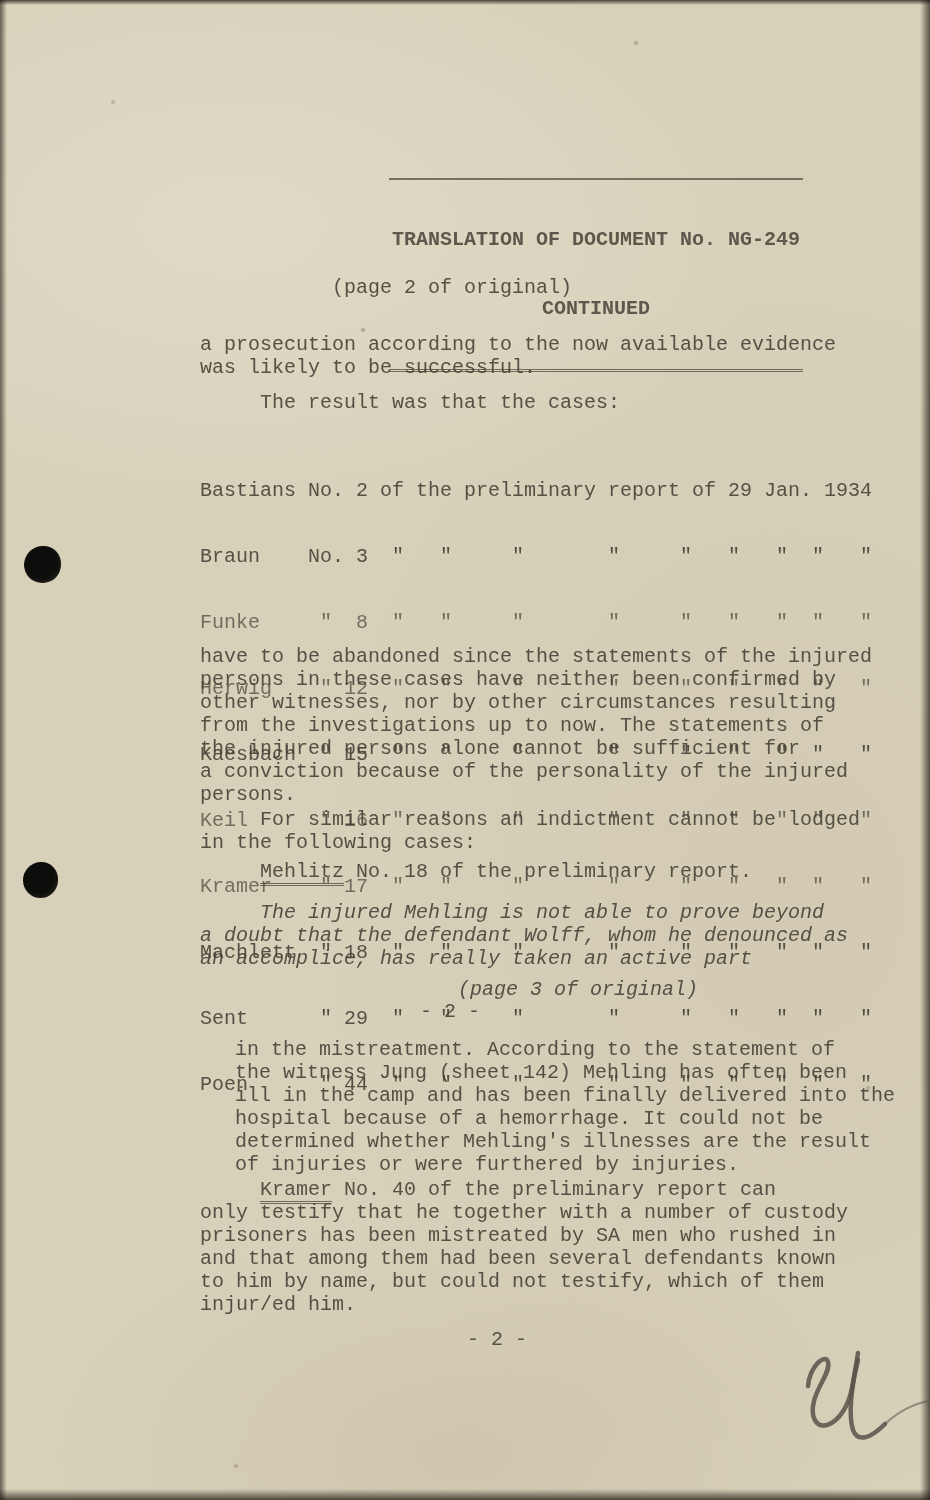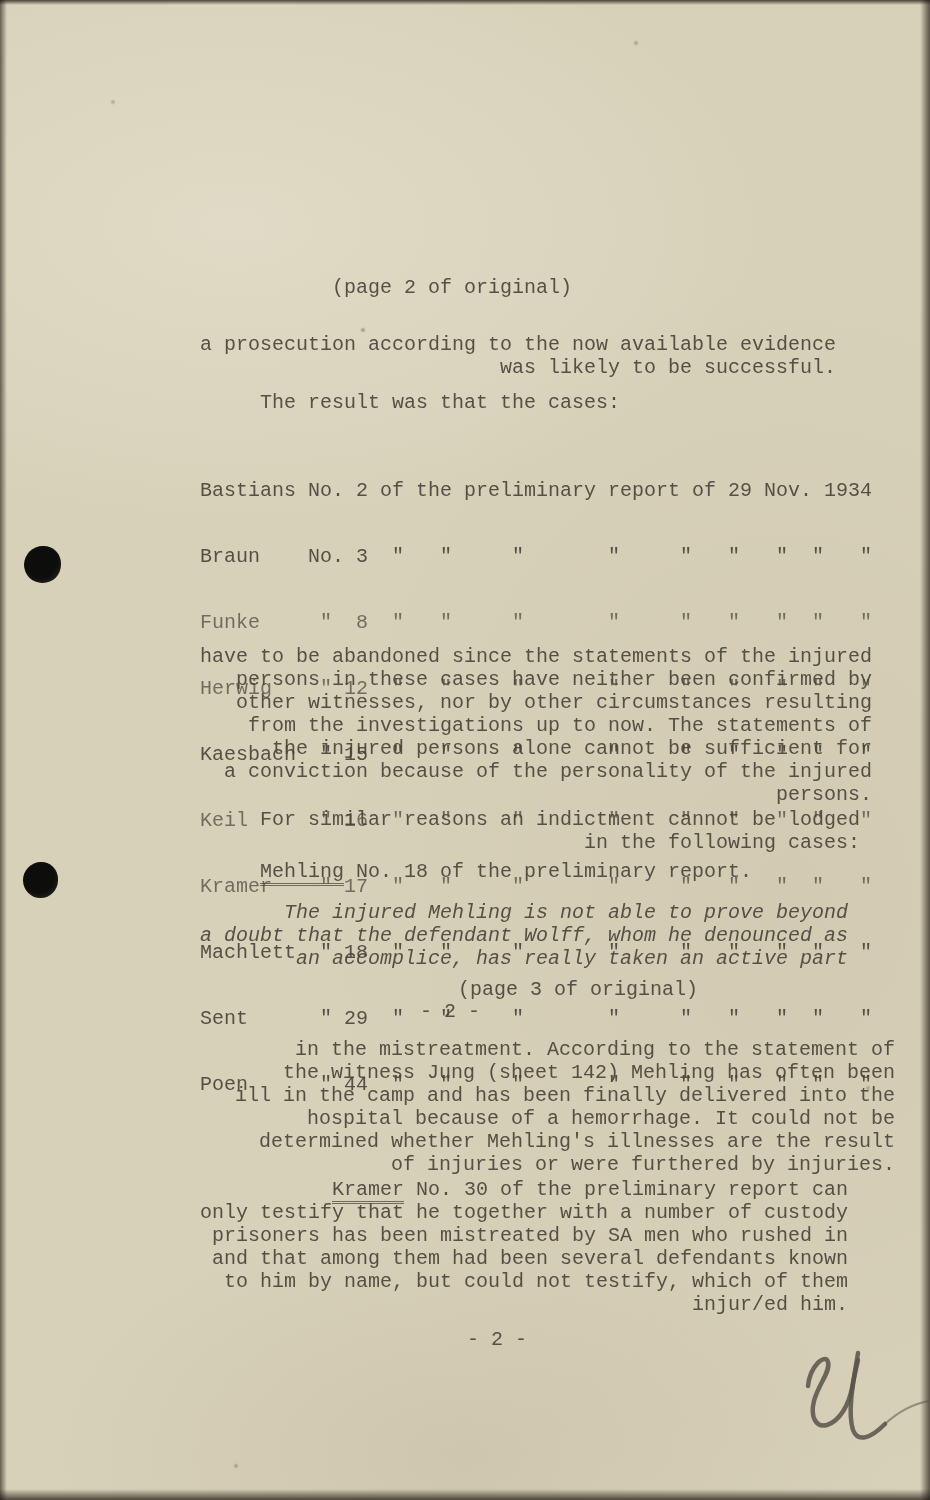--- a/index.html
+++ b/index.html
@@ -22,21 +22,20 @@
   }
 
   
   .tw {
     position:absolute;
     white-space:pre;
     font-size:20px; line-height:23px;
     color:#474338;
     filter:blur(.3px);
     opacity:.90;
-    text-align:right;
   }
   .faded { opacity:.78; }
 
   .header {
     left:389px; top:178px; width:414px;
     text-align:center; font-weight:bold;
     border-top:2px solid rgba(62,57,46,.75);
     border-bottom:3px double rgba(62,57,46,.8);
     padding:2px 0 3px;
     opacity:.85;
@@ -47,21 +46,21 @@
   .u { border-bottom:3px double rgba(72,66,54,.8); }
 
   .pos-page2    { left:332px; top:276px; }
   .pos-intro    { left:200px; top:333px; }
   .pos-result   { left:200px; top:391px; }
   .pos-table    { left:200px; top:435px; }
   .pos-aband    { left:200px; top:645px; }
   .pos-similar  { left:200px; top:808px; }
   .pos-mehlingh { left:200px; top:860px; }
   .pos-mehlingp { left:200px; top:901px;font-style:italic; }
-  .pos-page3    { left:458px; top:978px; }
+  .pos-page3    { left:458px; top:978px;font-style:italic; }
   .pos-page3num { left:420px; top:1000px; }
   .pos-mistreat { left:200px; top:1038px;margin-left:35px; }
   .pos-mehlitz  { left:200px; top:1178px; }
   .pos-pagenum  { left:467px; top:1328px; }
 
   .hole {
     position:absolute; border-radius:52% 48% 50% 50%;
     background:radial-gradient(circle at 45% 42%, #0d0d0b 55%, #24221c 82%, rgba(36,34,28,0) 100%);
   }
   .hole1 { left:24px; top:546px; width:37px; height:37px; }
@@ -84,30 +83,34 @@
 <div class="page">
 
   <div class="edge edge-top"></div>
   <div class="edge edge-left"></div>
   <div class="edge edge-right"></div>
   <div class="edge edge-bottom"></div>
 
   <div class="hole hole1"></div>
   <div class="hole hole2"></div>
 
+  <div class="tw header">
+    <div>TRANSLATION OF DOCUMENT No. NG-249</div>
+    <div>CONTINUED</div>
+  </div>
 
   <div class="tw pos-page2">(page 2 of original)</div>
 
   <div class="tw pos-intro">a prosecution according to the now available evidence
 was likely to be successful.</div>
 
   <div class="tw pos-result">     The result was that the cases:</div>
 
   <div class="tw pos-table table-block">
-    <div class="trow">Bastians No. 2 of the preliminary report of 29 Nov. 1934</div>
+    <div class="trow">Bastians No. 2 of the preliminary report of 29 Jan. 1934</div>
     <div class="trow">Braun    No. 3  "   "     "       "     "   "   "  "   "</div>
     <div class="trow faded">Funke     "  8  "   "     "       "     "   "   "  "   "</div>
     <div class="trow faded">Herwig    " 12  "   "     "       "     "   "   "  "   "</div>
     <div class="trow">Kaesbach  " 15  "   "     "       "     "   "   "  "   "</div>
     <div class="trow faded">Keil      " 16  "   "     "       "     "   "   "  "   "</div>
     <div class="trow faded">Kramer    " 17  "   "     "       "     "   "   "  "   "</div>
     <div class="trow">Machlett  " 18  "   "     "       "     "   "   "  "   "</div>
     <div class="trow">Sent      " 29  "   "     "       "     "   "   "  "   "</div>
     <div class="trow">Poen      " 44  "   "     "       "     "   "   "  "   "</div>
   </div>
@@ -116,38 +119,38 @@
 persons in these cases have neither been confirmed by
 other witnesses, nor by other circumstances resulting
 from the investigations up to now. The statements of
 the injured persons alone cannot be sufficient for
 a conviction because of the personality of the injured
 persons.</div>
 
   <div class="tw pos-similar">     For similar reasons an indictment cannot be lodged
 in the following cases:</div>
 
-  <div class="tw pos-mehlingh"><span>     </span><span class="u">Mehling</span><span> No. 18 of the preliminary report.</span></div>
+  <div class="tw pos-mehlingh"><span>     </span><span class="u">Mehlitz</span><span> No. 18 of the preliminary report.</span></div>
 
   <div class="tw pos-mehlingp">     The injured Mehling is not able to prove beyond
 a doubt that the defendant Wolff, whom he denounced as
 an accomplice, has really taken an active part</div>
 
   <div class="tw pos-page3">(page 3 of original)</div>
 
   <div class="tw pos-page3num">- 2 -</div>
 
   <div class="tw pos-mistreat">in the mistreatment. According to the statement of
 the witness Jung (sheet 142) Mehling has often been
 ill in the camp and has been finally delivered into the
 hospital because of a hemorrhage. It could not be
 determined whether Mehling's illnesses are the result
 of injuries or were furthered by injuries.</div>
 
-  <div class="tw pos-mehlitz"><span>     </span><span class="u">Kramer</span><span> No. 30 of the preliminary report can
+  <div class="tw pos-mehlitz"><span>     </span><span class="u">Kramer</span><span> No. 40 of the preliminary report can
 only testify that he together with a number of custody
 prisoners has been mistreated by SA men who rushed in
 and that among them had been several defendants known
 to him by name, but could not testify, which of them
 injur/ed him.</span></div>
 
   <div class="tw pos-pagenum">- 2 -</div>
 
   <svg class="handwriting" viewBox="0 0 144 102" aria-hidden="true">
     <path class="hw-main" d="M 22,42 C 24,22 39,9 42,18 C 45,27 32,41 28,57 C 24,73 30,84 41,81 C 54,77 63,60 66,44 C 68,33 71,21 72,16"></path>

